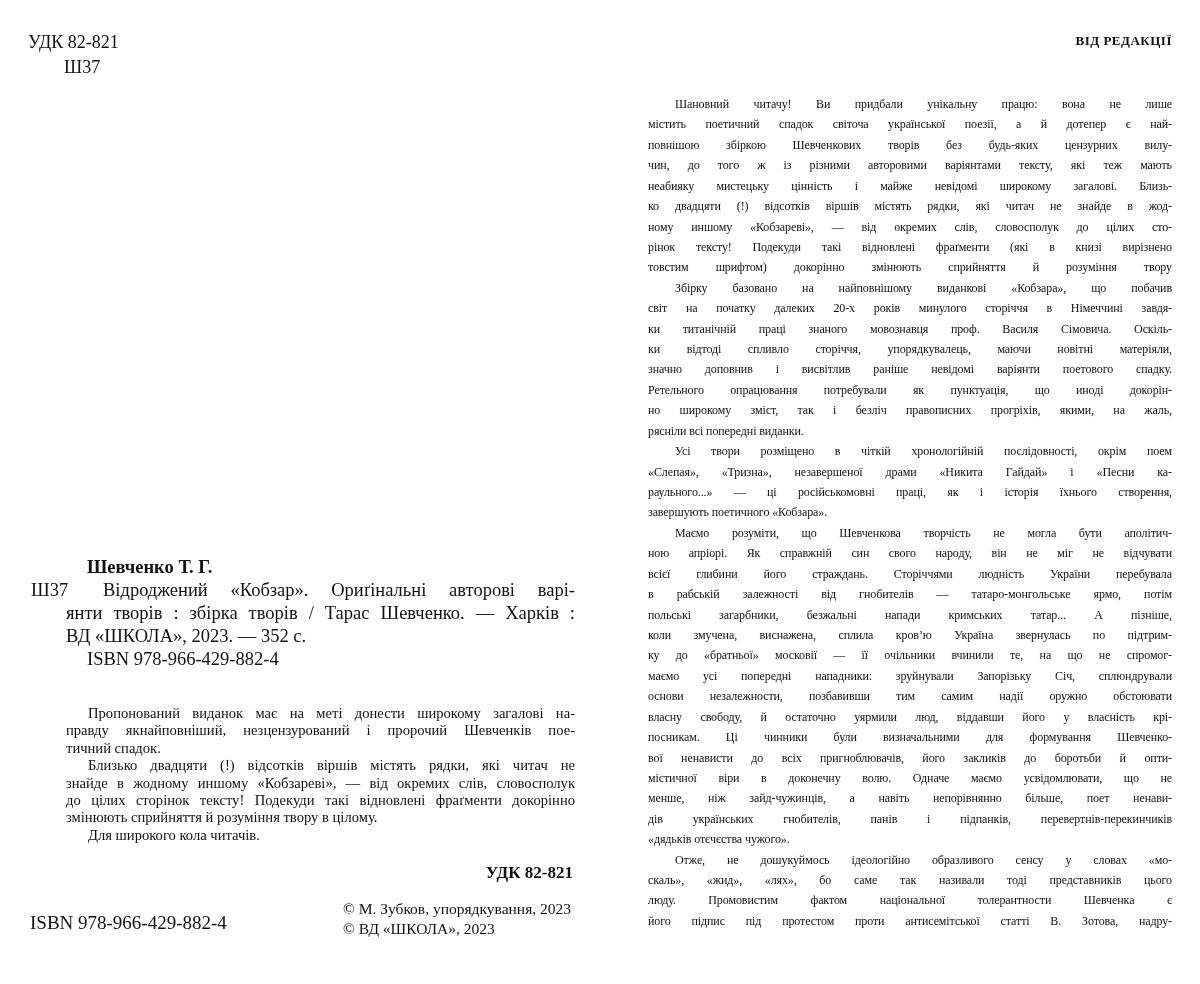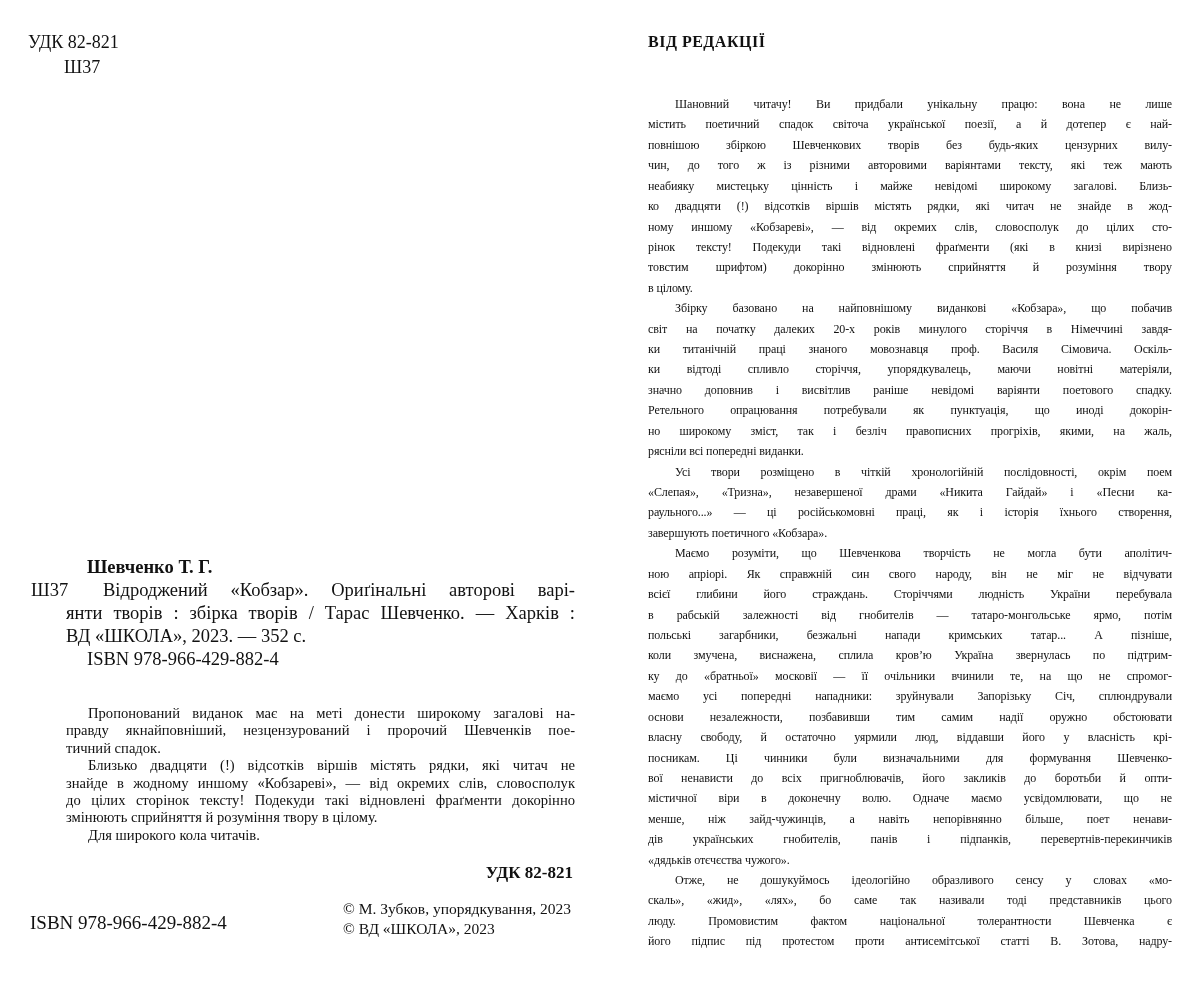--- a/index.html
+++ b/index.html
@@ -29,21 +29,21 @@
   #annotation .line.e{text-align-last:left;}
 
   #udk-bottom{left:66px;top:863px;width:507px;text-align:right;font-weight:bold;font-size:17px;}
 
   #copyright{left:343px;top:899px;font-size:15.5px;line-height:19.5px;}
   #copyright .line{text-align:left;text-align-last:left;}
 
   #isbn-bottom{left:30px;top:912px;font-size:19px;}
 
   
-  #preface-title{left:648px;top:33px;width:524px;text-align:left;font-weight:bold;font-size:16px;letter-spacing:.5px;}
+  #preface-title{left:648px;top:33px;width:524px;text-align:right;font-weight:bold;font-size:13px;letter-spacing:.5px;}
 
   #preface-body{left:648px;top:94px;width:524px;font-size:12px;line-height:20.42px;letter-spacing:-0.1px;}
   #preface-body .line{text-align:justify;text-align-last:justify;}
   #preface-body .line.f{text-indent:27px;}
   #preface-body .line.e{text-align-last:left;}
 </style>
 </head>
 <body>
 
 <div class="abs" id="udk-top">
@@ -94,21 +94,20 @@
   <div>
       <div class="line f">Шановний читачу! Ви придбали унікальну працю: вона не лише</div>
       <div class="line">містить поетичний спадок світоча української поезії, а й дотепер є най-</div>
       <div class="line">повнішою збіркою Шевченкових творів без будь-яких цензурних вилу-</div>
       <div class="line">чин, до того ж із різними авторовими варіянтами тексту, які теж мають</div>
       <div class="line">неабияку мистецьку цінність і майже невідомі широкому загалові. Близь-</div>
       <div class="line">ко двадцяти (!) відсотків віршів містять рядки, які читач не знайде в жод-</div>
       <div class="line">ному иншому «Кобзареві», — від окремих слів, словосполук до цілих сто-</div>
       <div class="line">рінок тексту! Подекуди такі відновлені фраґменти (які в книзі вирізнено</div>
       <div class="line">товстим шрифтом) докорінно змінюють сприйняття й розуміння твору</div>
-      <div class="line e">в цілому.</div>
     </div>
   <div>
       <div class="line f">Збірку базовано на найповнішому виданкові «Кобзара», що побачив</div>
       <div class="line">світ на початку далеких 20-х років минулого сторіччя в Німеччині завдя-</div>
       <div class="line">ки титанічній праці знаного мовознавця проф. Василя Сімовича. Оскіль-</div>
       <div class="line">ки відтоді спливло сторіччя, упорядкувалець, маючи новітні матеріяли,</div>
       <div class="line">значно доповнив і висвітлив раніше невідомі варіянти поетового спадку.</div>
       <div class="line">Ретельного опрацювання потребували як пунктуація, що иноді докорін-</div>
       <div class="line">но широкому зміст, так і безліч правописних прогріхів, якими, на жаль,</div>
       <div class="line e">рясніли всі попередні виданки.</div>

